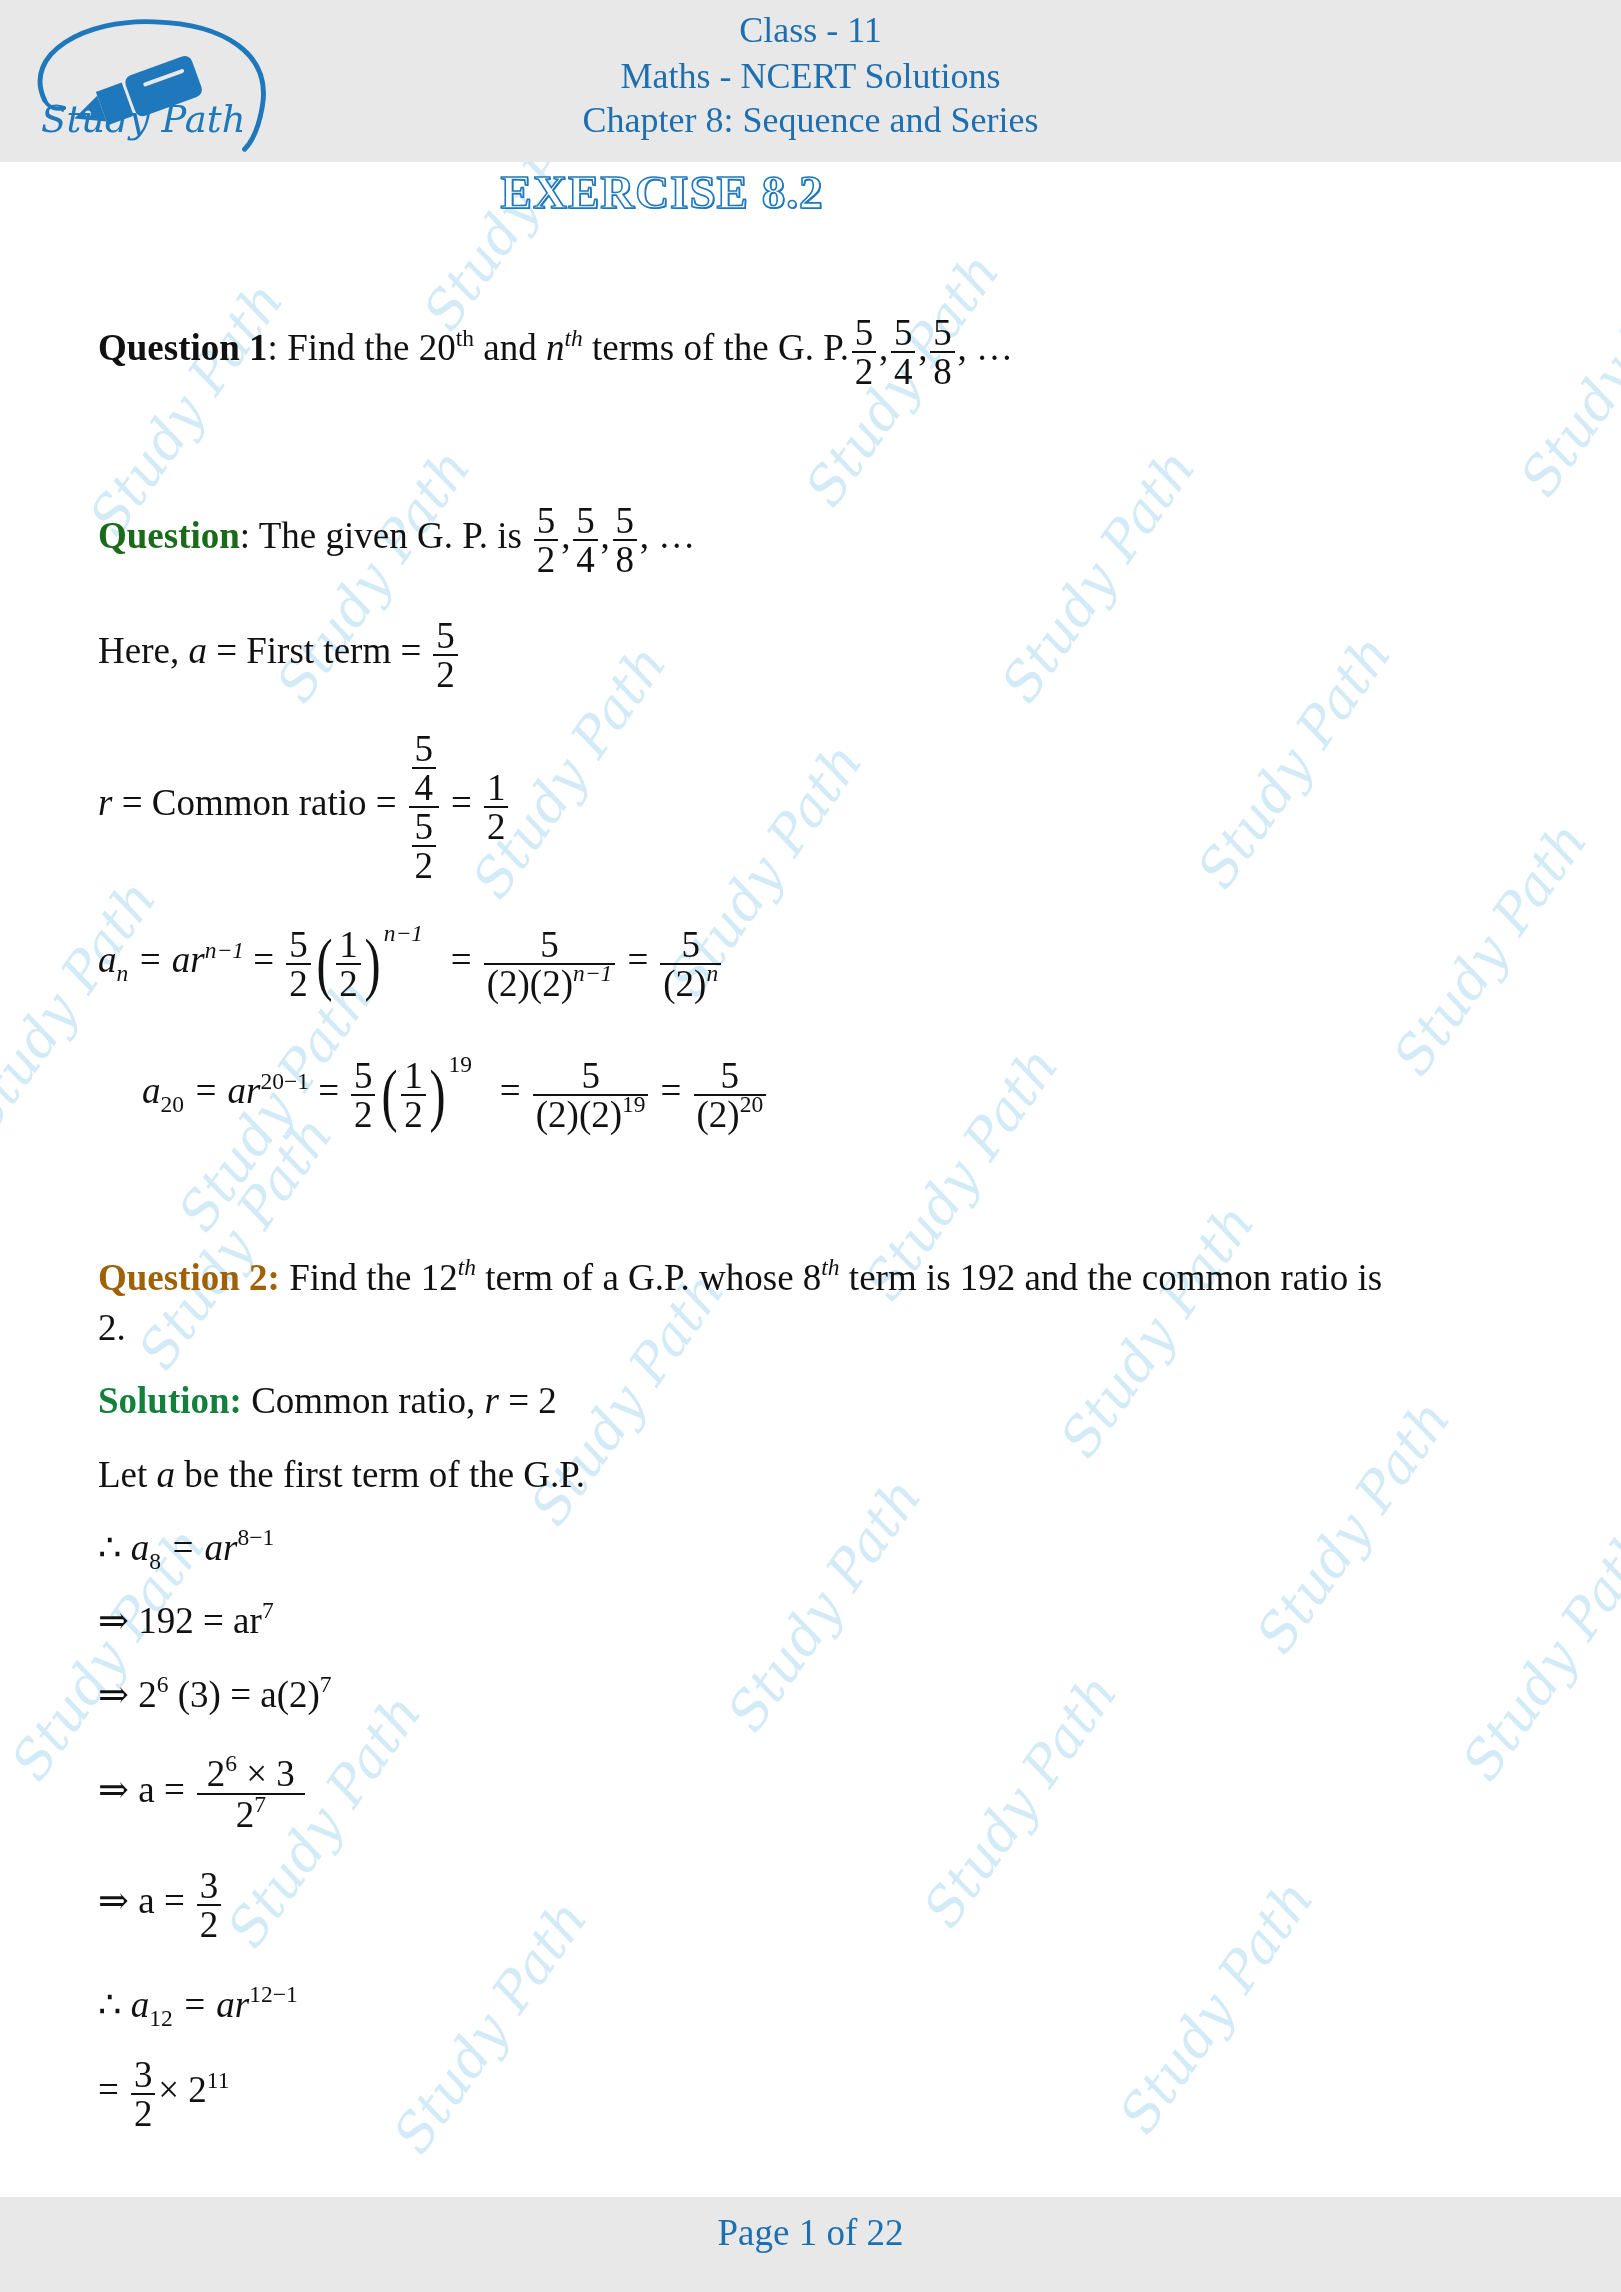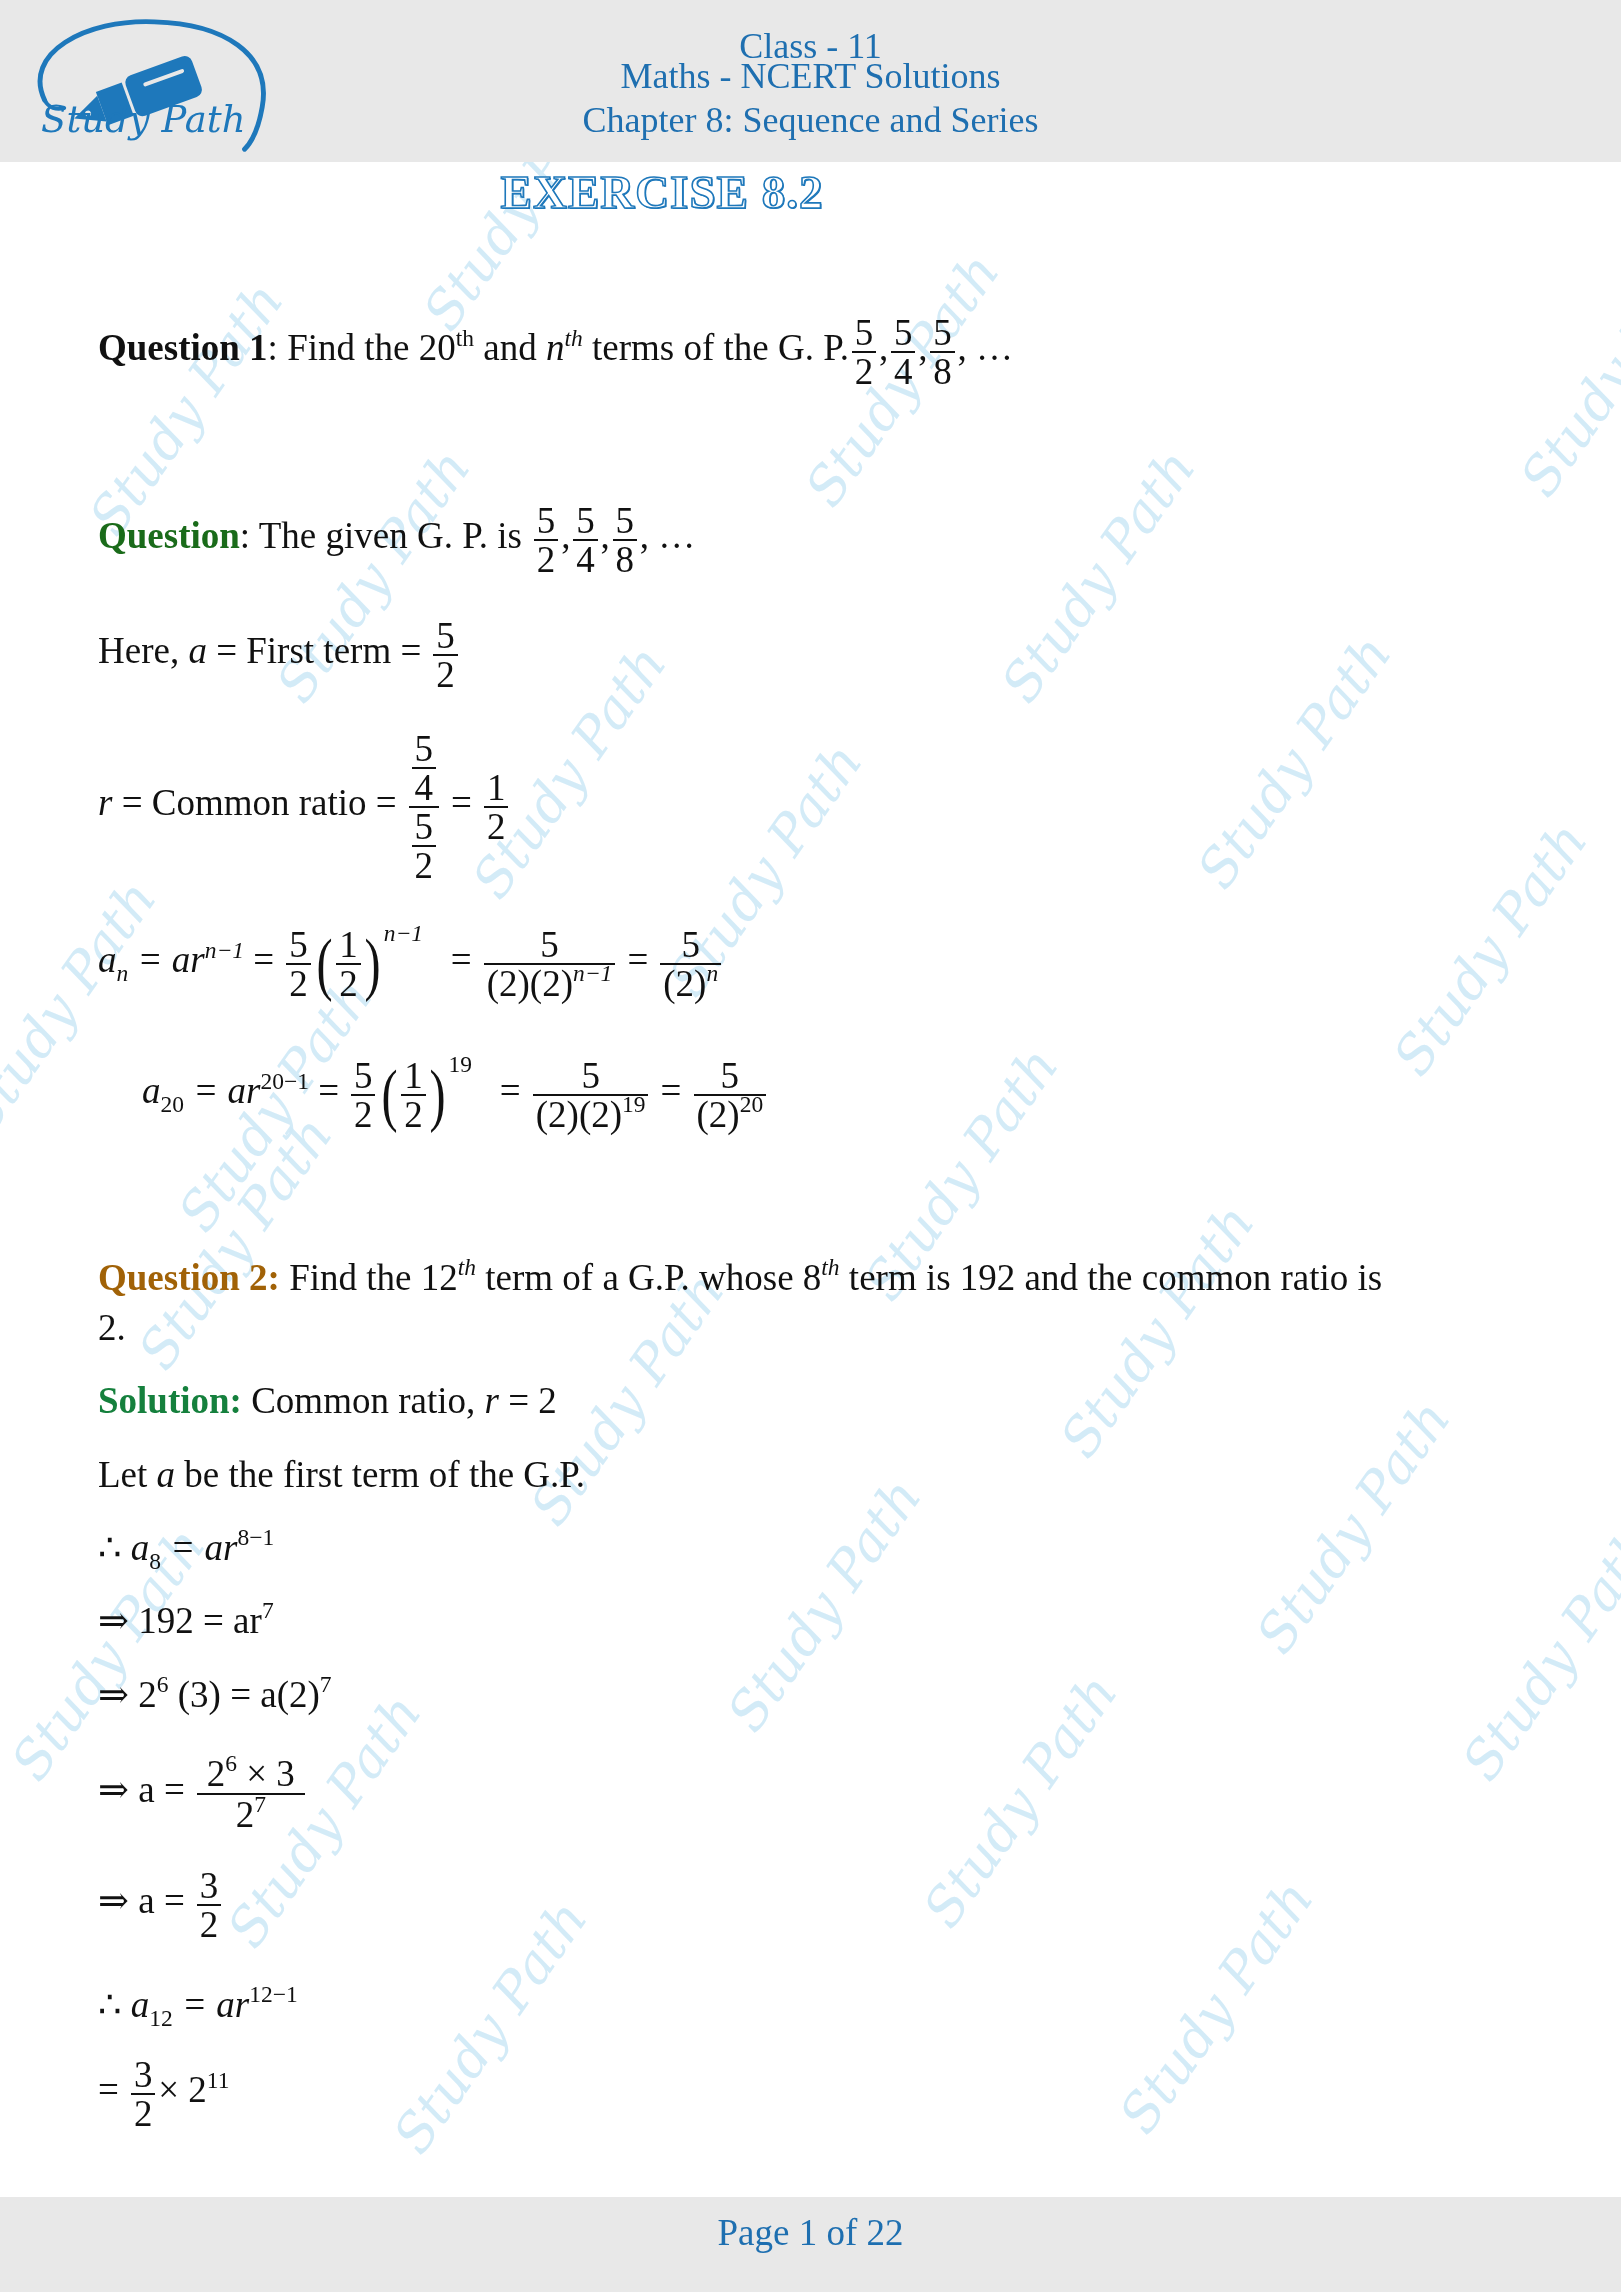--- a/index.html
+++ b/index.html
@@ -71,21 +71,21 @@
       <polygon points="40,80 70,66 70,94" fill="#1e78bb"></polygon>
       <rect x="70" y="62" width="28" height="36" fill="#1e78bb"></rect>
       <rect x="101" y="58" width="72" height="44" rx="8" fill="#1e78bb"></rect>
       <path d="M120 72 L160 72" stroke="#e8e8e8" stroke-width="4" stroke-linecap="round"></path>
       <circle cx="55" cy="80" r="3" fill="#e8e8e8"></circle>
     </g>
   </svg>
   <span style="position:absolute;left:13.7px;top:84px;font-family:'DejaVu Serif',serif;font-style:italic;font-size:37px;color:#1e78bb;white-space:nowrap;">Study Path</span>
 </div>
 
-<div class="hdr" style="top:7.8px;margin-top:16px;">Class - 11</div>
+<div class="hdr" style="top:7.8px;">Class - 11</div>
 <div class="hdr" style="top:54px;">Maths - NCERT Solutions</div>
 <div class="hdr" style="top:98px;">Chapter 8: Sequence and Series</div>
 
 <div class="ex-title">EXERCISE 8.2</div>
 
 <div class="line" style="top:314px;">
   <span class="b">Question 1</span><span>: Find the 20</span><sup>th</sup><span> and </span><span class="i">n</span><sup class="i">th</sup><span> terms of the G. P.</span><span class="frac small">
       <span class="n">5</span>
       <span class="bar"></span>
       <span class="d">2</span>

